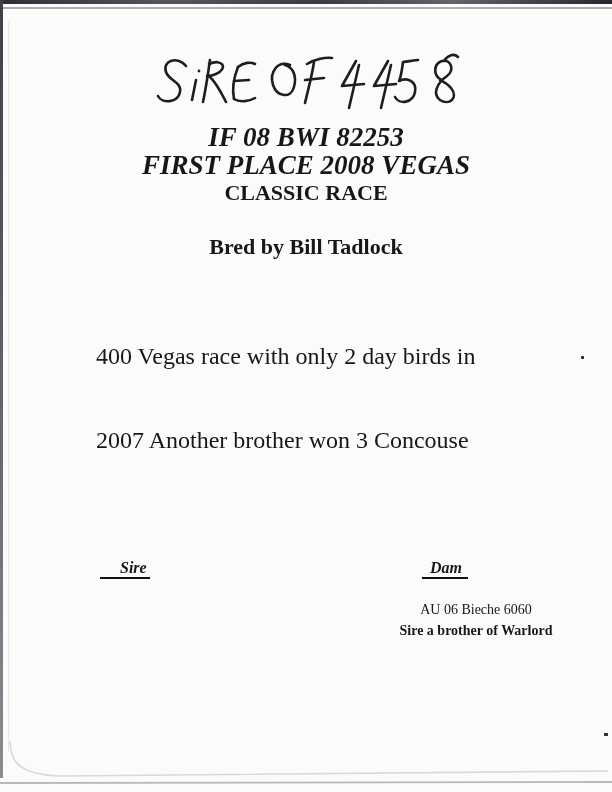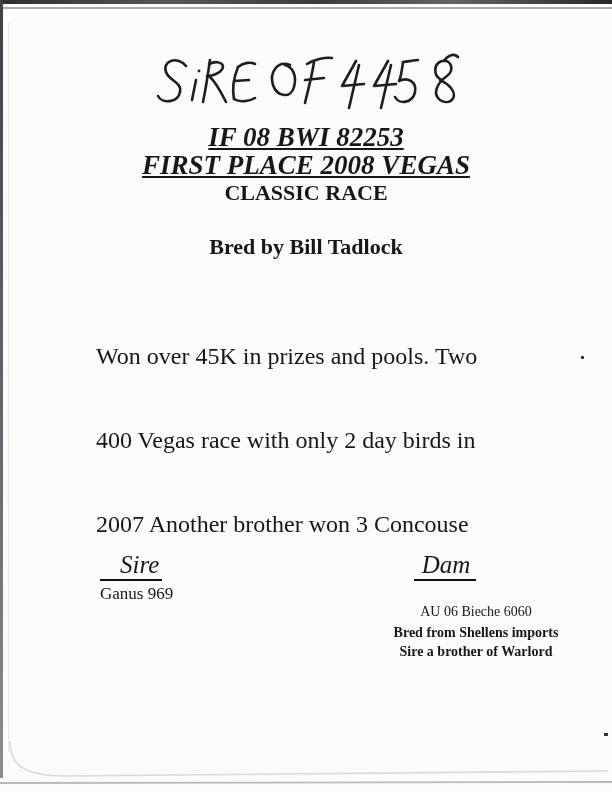--- a/index.html
+++ b/index.html
@@ -18,32 +18,32 @@
     background:linear-gradient(180deg,#3f3f45,#6a6a70 60%,#8b8b90);}
   .paper-left-edge{left:8px;top:22px;width:1px;height:730px;background:#e7e7e4;}
   .speck1{left:581px;top:356px;width:3px;height:3px;background:#222;border-radius:1px;}
   .speck2{left:604px;top:733px;width:4px;height:3px;background:#333;}
   .bottom-svg{left:0;top:735px;width:612px;height:57px;}
   
   .handwriting{left:150px;top:50px;width:320px;height:70px;}
   .handwriting svg{display:block;}
   
   .title-block{left:0;top:123px;width:612px;text-align:center;line-height:28px;}
-  .title-it{font-size:27px;font-weight:bold;font-style:italic;text-decoration:underline;}
+  .title-it{font-size:27px;font-weight:bold;font-style:italic;}
   .title-up{font-size:22px;font-weight:bold;}
   .bredby{left:0;top:234px;width:612px;text-align:center;
     font-size:22px;font-weight:bold;}
   .paragraph{left:96px;top:286px;width:460px;
     font-size:24px;line-height:28px;white-space:pre;}
   .sup{vertical-align:super;font-size:14px;line-height:0;}
   
   .sire-col{left:100px;top:551px;width:210px;text-align:left;}
   .dam-col{left:376px;top:551px;width:200px;text-align:center;}
-  .ped-heading{display:inline-block;font-size:25px;font-weight:normal;font-style:italic;
-    border-bottom:2.5px solid #111;padding:0 3px 0 20px;}
+  .ped-heading{display:inline-block;font-size:16px;font-weight:bold;font-style:italic;
+    border-bottom:2.5px solid #111;padding:0 3px 0 20px;margin-top:8px;}
   .dam-col .ped-heading{padding:0 6px 0 8px;margin-right:62px;}
   .sire-line{font-size:17px;line-height:19px;margin-top:3px;}
   .dam-line1{font-size:14px;line-height:20px;margin-top:21px;}
   .dam-line-sm{font-size:14px;font-weight:bold;line-height:17px;margin-top:2px;}
 </style>
 </head>
 <body>
 
 <div class="abs top-band"></div>
 <div class="abs top-line"></div>
@@ -97,30 +97,27 @@
 
 <div class="abs title-block">
   <div class="title-it">IF 08 BWI 82253</div>
   <div class="title-it">FIRST PLACE 2008 VEGAS</div>
   <div class="title-up">CLASSIC RACE</div>
 </div>
 
 <div class="abs bredby">Bred by Bill Tadlock</div>
 
 <div class="abs paragraph">
-  <div>Won over 45K in prizes and pools. Two</div>
   <div>400 Vegas race with only 2 day birds in</div>
   <div>2007 Another brother won 3 Concouse</div>
   
   
 </div>
 
 <div class="abs sire-col">
   <span class="ped-heading">Sire</span>
-  <div class="sire-line">Ganus 969</div>
 </div>
 
 <div class="abs dam-col">
   <span class="ped-heading">Dam</span>
   <div class="dam-line1">AU 06 Bieche 6060</div>
-  <div class="dam-line-sm">Bred from Shellens imports</div>
   <div class="dam-line-sm">Sire a brother of Warlord</div>
 </div>
 
 </body></html>

